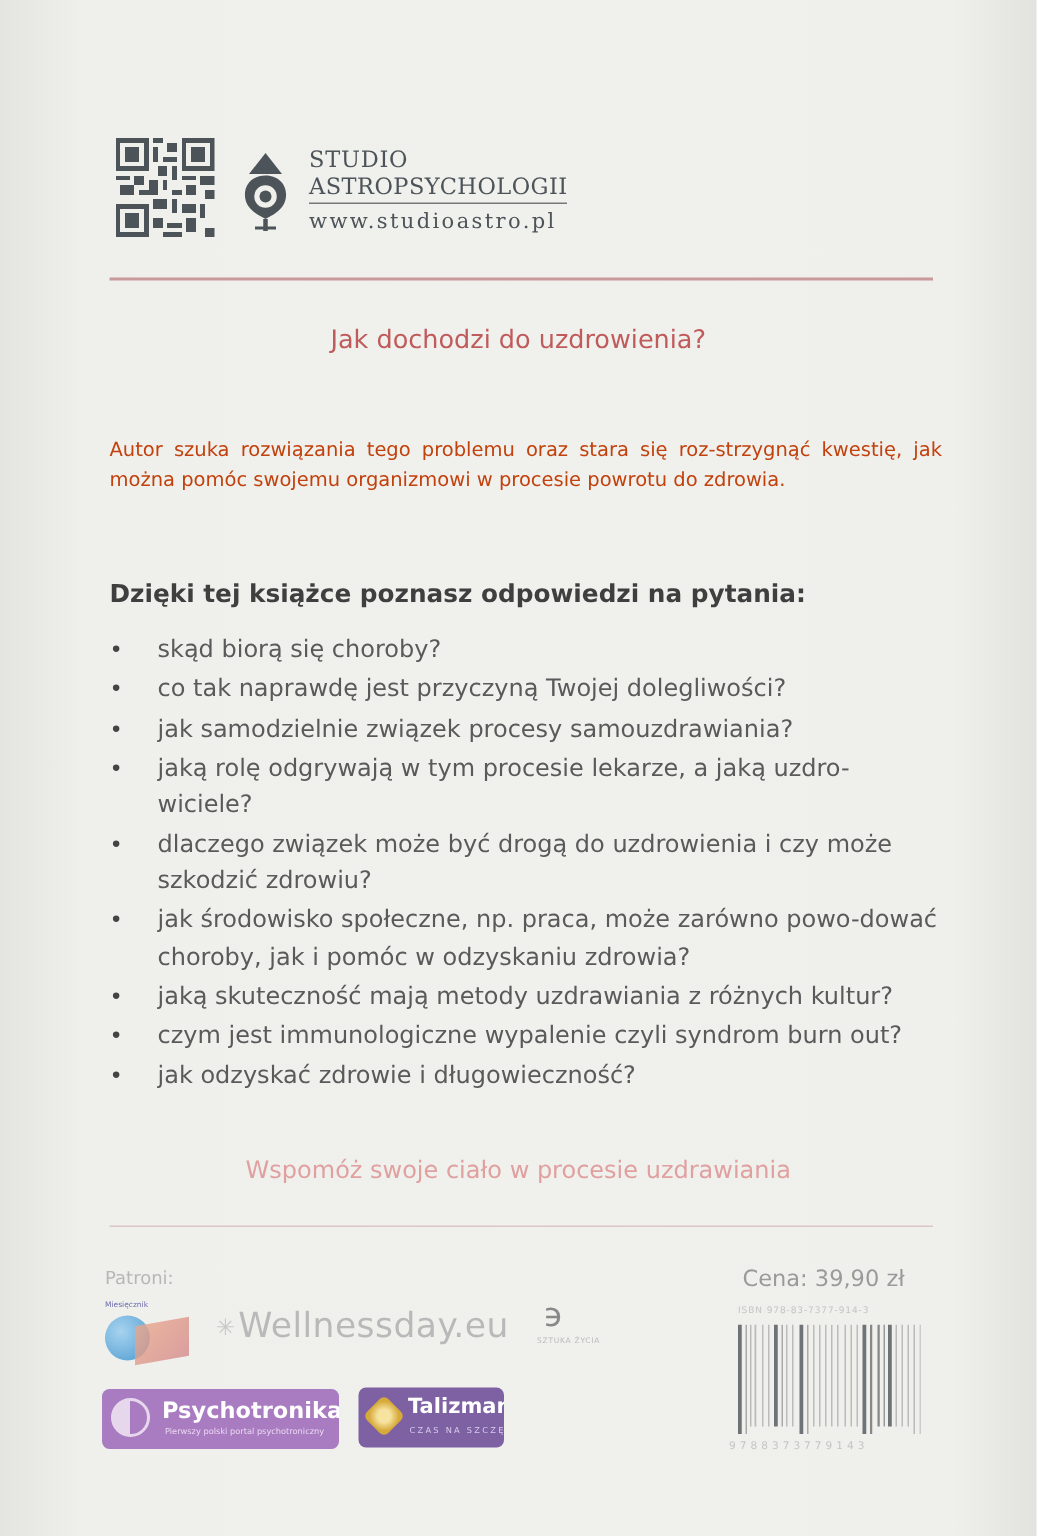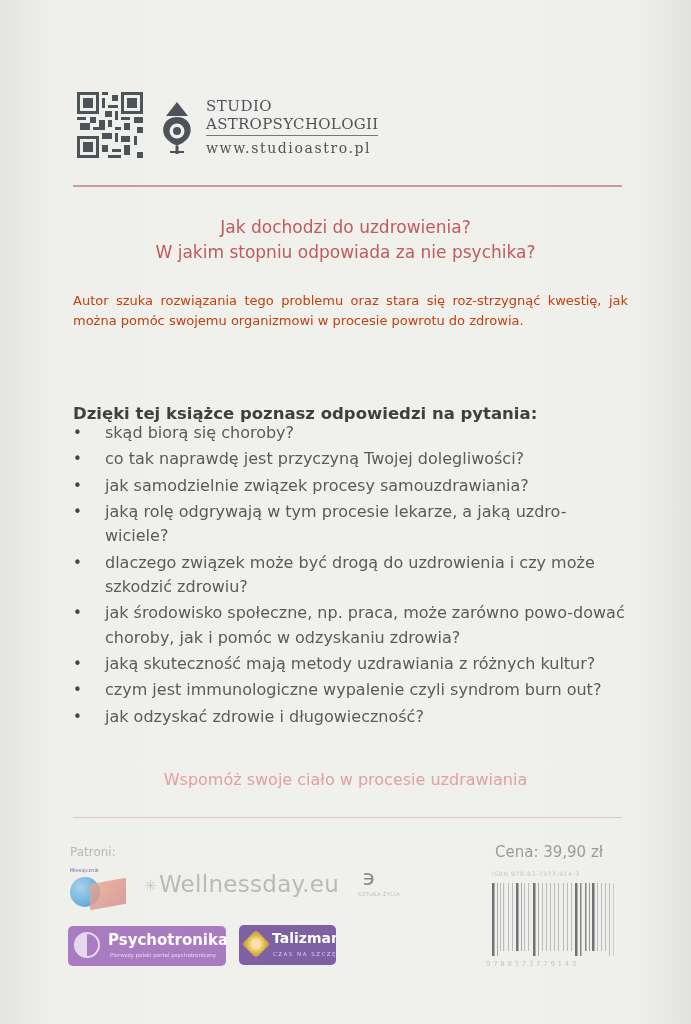--- a/index.html
+++ b/index.html
@@ -21,21 +21,21 @@
     .brand .url { font-size: 14px; letter-spacing: 1.6px; line-height: 20px; margin-top: 2px; }
 
     .rule { left: 73px; width: 549px; height: 2px; background: #c89a9a; }
     .rule.top { top: 185px; }
     .rule.bottom { top: 817px; height: 1px; background: #dcc6c6; }
 
     .questions { left: 0; width: 691px; top: 215px; text-align: center; color: #c05b5b; font-size: 17px; line-height: 25px; }
 
     .intro { left: 73px; width: 555px; top: 291px; font-size: 13px; line-height: 20px; color: #c2410c; text-align: justify; }
 
-    .lead { left: 73px; top: 402px; font-size: 16.5px; font-weight: bold; color: #3f3f3f; line-height: 24px; }
+    .lead { left: 73px; top: 384px; font-size: 16.5px; font-weight: bold; color: #3f3f3f; line-height: 24px; }
     .bullets { left: 73px; top: 421px; width: 555px; margin: 0; padding: 0; list-style: none; font-size: 16px; line-height: 24.2px; color: #5a5a5a; }
     .bullets li { position: relative; padding-left: 32px; margin-bottom: 2.2px; }
     .bullets li::before { content: "\2022"; position: absolute; left: 0; top: 0; color: #444; font-size: 15px; }
 
     .tagline { left: 0; width: 691px; top: 770px; text-align: center; color: #e0a0a0; font-size: 16px; }
 
     
     .patrons-label { left: 70px; top: 845px; font-size: 12px; color: #b7b7b7; }
     .mag-logo { left: 68px; top: 867px; width: 60px; height: 50px; }
     .mag-logo .cap { position: absolute; left: 2px; top: 0; font-size: 5px; color: #6a6ab0; white-space: nowrap; }
@@ -122,21 +122,20 @@
 <div class="abs brand">
   <div class="l1">STUDIO</div>
   <div class="l2">ASTROPSYCHOLOGII</div>
   <div class="url">www.studioastro.pl</div>
 </div>
 
 <div class="abs rule top"></div>
 
 <div class="abs questions">
   <div>Jak dochodzi do uzdrowienia?</div>
-  <div>W jakim stopniu odpowiada za nie psychika?</div>
 </div>
 
 <div class="abs intro">Autor szuka rozwiązania tego problemu oraz stara się roz-strzygnąć kwestię, jak można pomóc swojemu organizmowi w procesie powrotu do zdrowia.</div>
 
 <div class="abs lead">Dzięki tej książce poznasz odpowiedzi na pytania:</div>
 <ul class="abs bullets">
   <li>skąd biorą się choroby?</li>
   <li>co tak naprawdę jest przyczyną Twojej dolegliwości?</li>
   <li>jak samodzielnie związek procesy samouzdrawiania?</li>
   <li>jaką rolę odgrywają w tym procesie lekarze, a jaką uzdro-wiciele?</li>

